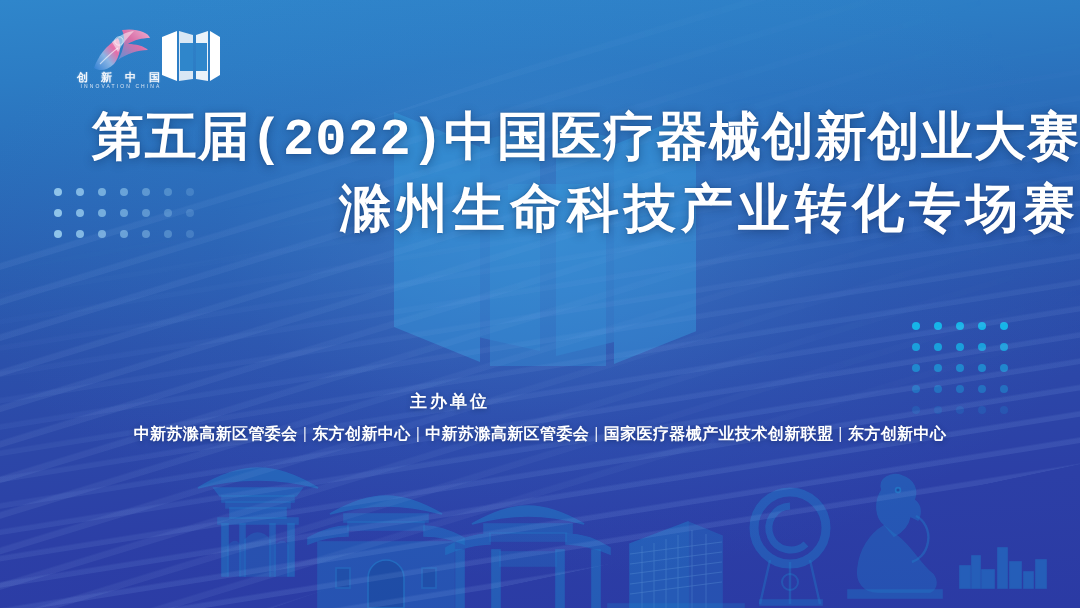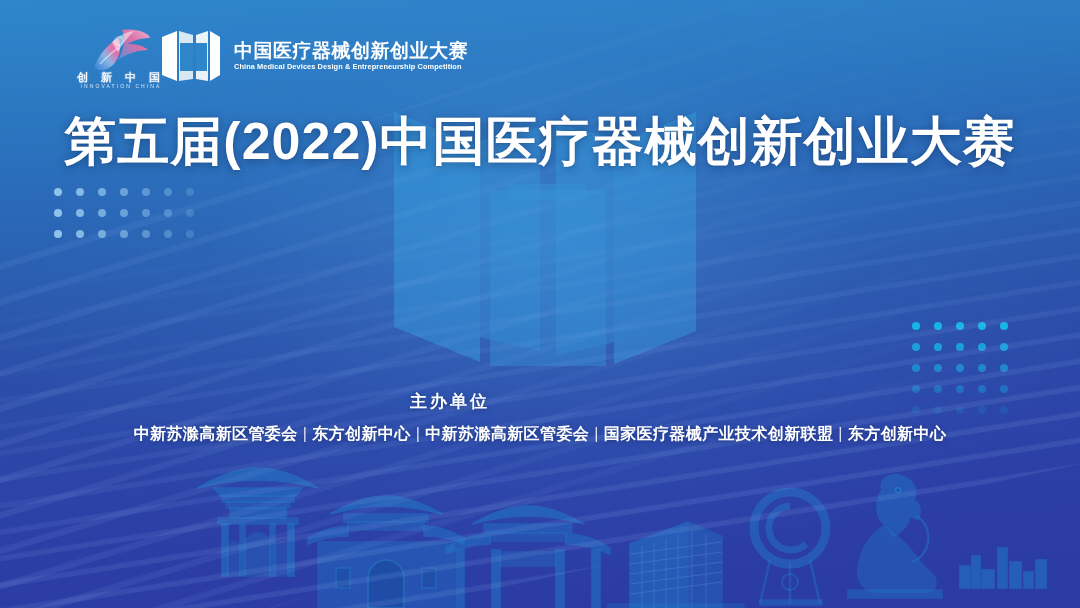--- a/index.html
+++ b/index.html
@@ -114,21 +114,21 @@
   .logo-comp .t-cn{
     font-size:19px;font-weight:700;color:#ffffff;letter-spacing:.5px;line-height:1;
     white-space:nowrap;
   }
   .logo-comp .t-en{
     font-size:7.6px;font-weight:700;color:#ffffff;letter-spacing:.1px;line-height:1;
     white-space:nowrap;transform:scaleX(.97);transform-origin:left center;
   }
 
   
-  .titles{position:absolute;left:0;top:112px;width:1080px;text-align:center;}
+  .titles{position:absolute;left:0;top:112px;width:1080px;text-align:right;font-family:Liberation Mono, monospace;}
   .title-1,.title-2{
     color:#ffffff;font-weight:700;line-height:1.12;white-space:nowrap;
     letter-spacing:1px;
     text-shadow:0 2px 10px rgba(8,30,70,.40), 0 0 2px rgba(10,40,90,.35);
   }
   .title-1{font-size:52px;}
   .title-2{font-size:52px;margin-top:14px;letter-spacing:5px;}
 
   .subtitle{
     position:absolute;left:0;top:308px;width:1080px;text-align:center;
@@ -343,29 +343,26 @@
             <path d="M2 10 L17 4 L17 54 L2 48 Z" opacity="1"></path>
             <path d="M19 4 L33 8 L33 52 L19 54 Z" opacity=".82"></path>
             <path d="M36 8 L48 4 L48 54 L36 52 Z" opacity=".9"></path>
             <path d="M50 4 L60 10 L60 48 L50 54 Z" opacity="1"></path>
           </g>
           <rect x="20" y="16" width="13" height="28" fill="#2f86cb"></rect>
           <rect x="36" y="16" width="11" height="28" fill="#2f86cb"></rect>
           <rect x="22" y="19" width="9" height="22" fill="#ffffff" opacity=".0"></rect>
         </svg>
       </div>
-      <div class="txts">
-        <div class="t-cn">中国医疗器械创新创业大赛</div>
-        <div class="t-en">China Medical Devices Design &amp; Entrepreneurship Competition</div>
-      </div>
     </div>
   </div>
 
   <div class="titles">
     <div class="title-1">第五届(2022)中国医疗器械创新创业大赛</div>
+    <div class="title-2">滁州生命科技产业转化专场赛</div>
   </div>
 
 
   <div class="org-title">主办单位</div>
 
   <div class="org-list" id="orgList"><span>中新苏滁高新区管委会</span><span class="sep">|</span><span>东方创新中心</span><span class="sep">|</span><span>中新苏滁高新区管委会</span><span class="sep">|</span><span>国家医疗器械产业技术创新联盟</span><span class="sep">|</span><span>东方创新中心</span></div>
 
 </div>
 
 </body></html>

